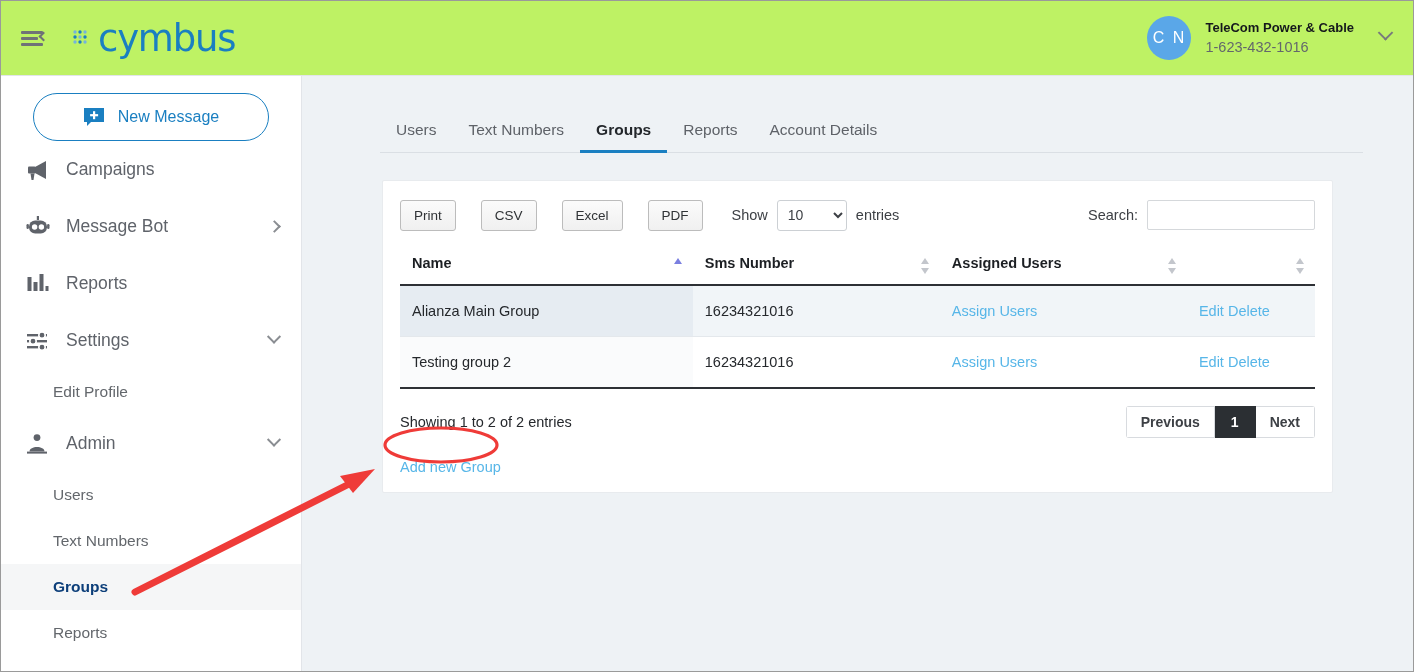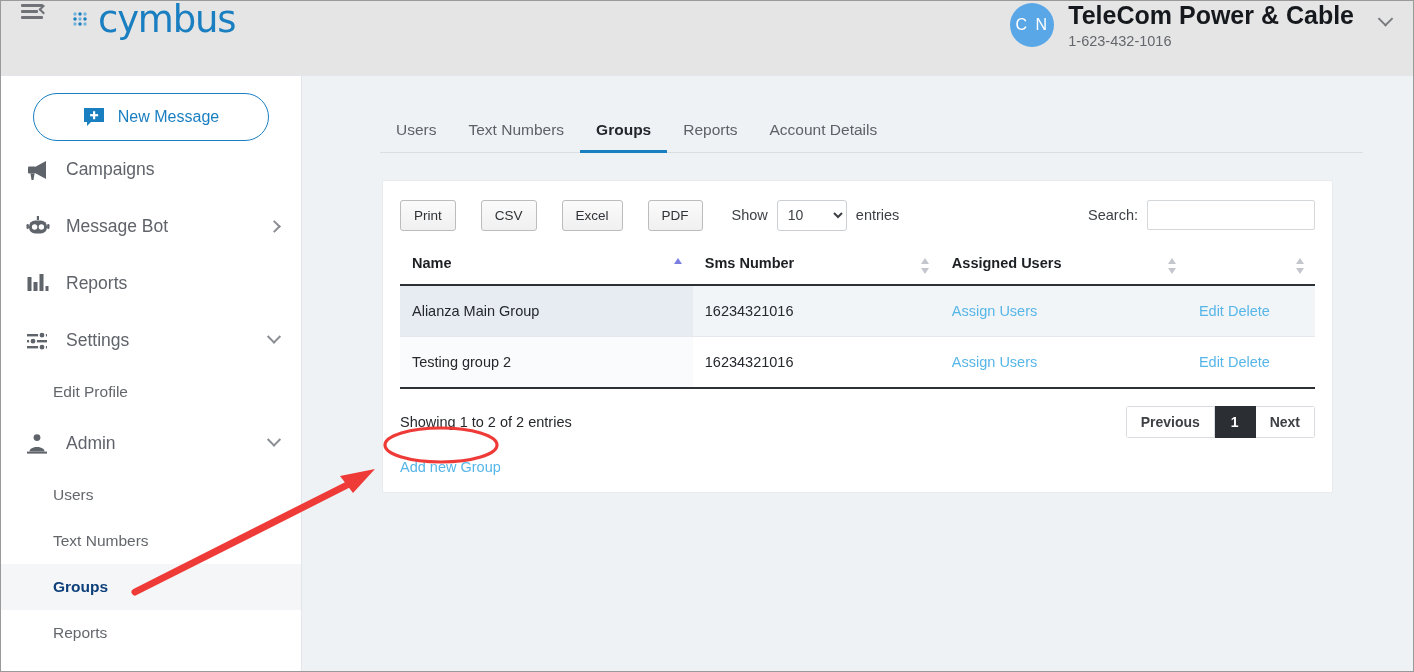--- a/index.html
+++ b/index.html
@@ -14,23 +14,23 @@
     width: 1414px; height: 672px;
     border: 1px solid #9a9a9a;
     background: #ffffff;
     overflow: hidden;
   }
 
   
   .header {
     position: absolute; top: 0; left: 0;
     width: 1412px; height: 75px;
-    background: #e5e5e5;
+    background: #bef264;
     border-bottom: 1px solid #e2e5e9;
-    display: flex; align-items: flex-start;
+    display: flex; align-items: center;
   }
   .hamburger {
     width: 26px; height: 20px;
     margin-left: 20px; margin-right: 24px;
     position: relative; cursor: pointer;
     flex: 0 0 auto;
   }
   .hamburger span {
     position: absolute; left: 0; height: 2.5px; background: #6f7277; border-radius: 1px;
   }
@@ -58,21 +58,21 @@
     margin-left: auto; display: flex; align-items: center;
     padding-right: 18px;
   }
   .avatar {
     width: 44px; height: 44px; border-radius: 50%;
     background: #5aa7e8; color: #fff;
     display: flex; align-items: center; justify-content: center;
     font-size: 16px; letter-spacing: 2px;
     margin-right: 14px;
   }
-  .acct-name { font-size: 25px; font-weight: bold; color: #15181c; line-height: 1.15; }
+  .acct-name { font-size: 13px; font-weight: bold; color: #15181c; line-height: 1.15; }
   .acct-phone { font-size: 14.5px; color: #63676c; margin-top: 3px; }
   .acct-chev {
     margin-left: 26px; margin-right: 4px;
     width: 11px; height: 11px;
     border-right: 2px solid #77797d;
     border-bottom: 2px solid #77797d;
     transform: rotate(45deg) translate(-4px,-4px);
     cursor: pointer;
   }
 

